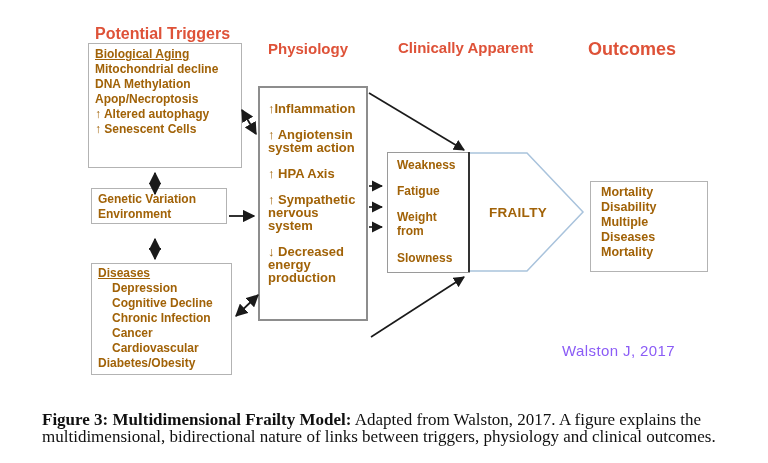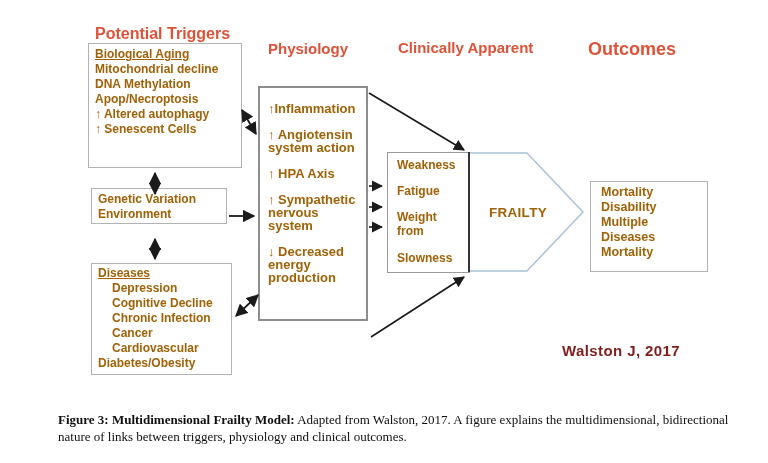--- a/index.html
+++ b/index.html
@@ -27,28 +27,28 @@
   
   #clin-box{left:387px;top:152px;width:83px;height:121px;border:1px solid #9a9a9a;font-size:12px;line-height:14px;padding:5px 0 0 9px;}
   #clin-box .cit{margin-bottom:12px;}
   
   #out-box{left:590px;top:181px;width:118px;height:91px;font-size:12.5px;line-height:15px;padding:3px 0 0 10px;}
   #frailty-label{
     position:absolute;left:455px;top:205px;width:92px;text-align:right;
     font-size:13.5px;font-weight:bold;color:#a16207;z-index:6;letter-spacing:.3px;
   }
   #attribution{
-    position:absolute;left:562px;top:342px;font-size:15px;color:#7f1d1d;
-    letter-spacing:.4px;font-weight:bold;
+    position:absolute;left:562px;top:342px;font-size:15px;color:#8b5cf6;
+    letter-spacing:.4px;font-weight:normal;
   }
   #arrows{position:absolute;left:0;top:0;z-index:5;pointer-events:none;}
   #caption{
     position:absolute;left:42px;top:411px;width:700px;
     font-family:"Liberation Serif","DejaVu Serif",serif;
-    font-size:13px;line-height:17px;color:#101010;margin-left:16px;
+    font-size:17px;line-height:17px;color:#101010;
   }
 </style>
 </head>
 <body>
 
 <div id="stage">
 
   <div class="hdr" style="left:95px;top:25px;font-size:16px;">Potential Triggers</div>
   <div class="hdr" style="left:268px;top:40px;font-size:15px;">Physiology</div>
   <div class="hdr" style="left:398px;top:39px;font-size:15px;">Clinically Apparent</div>

